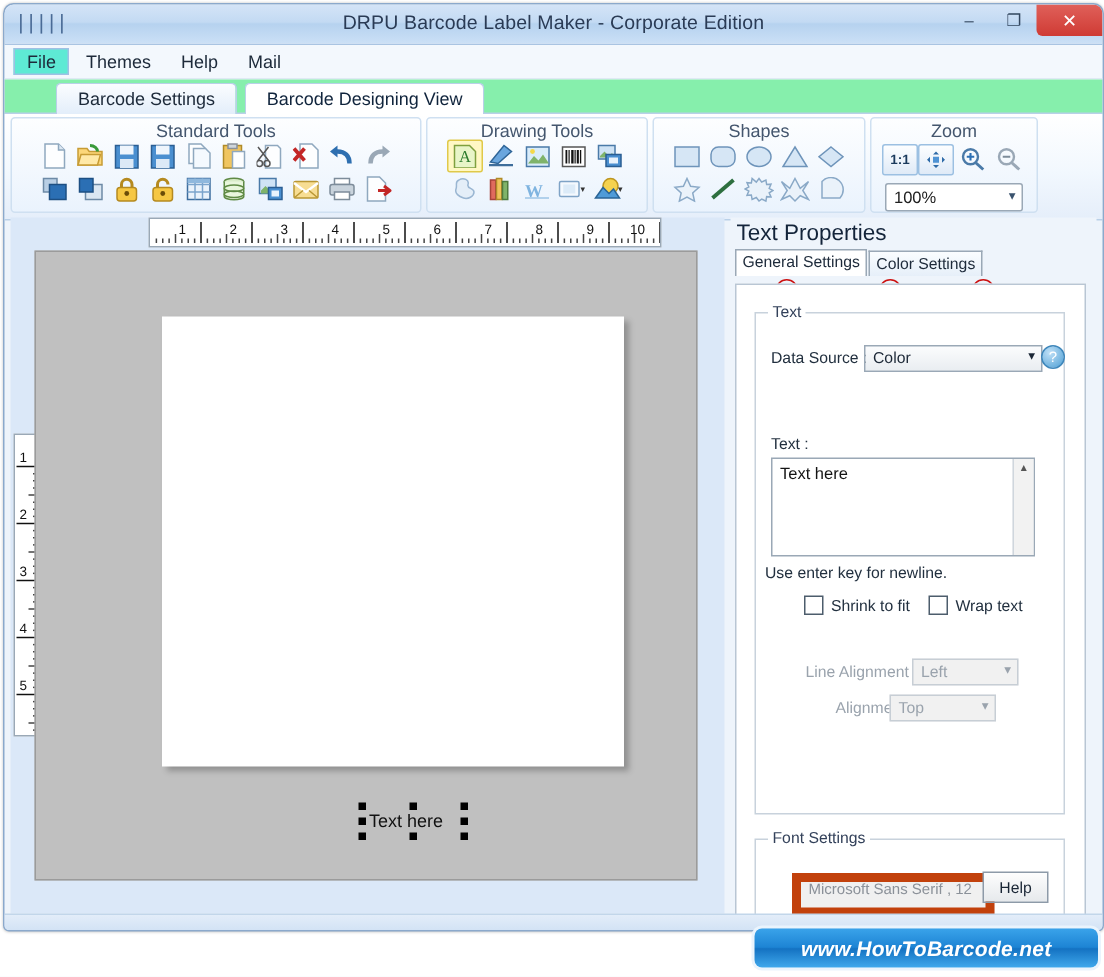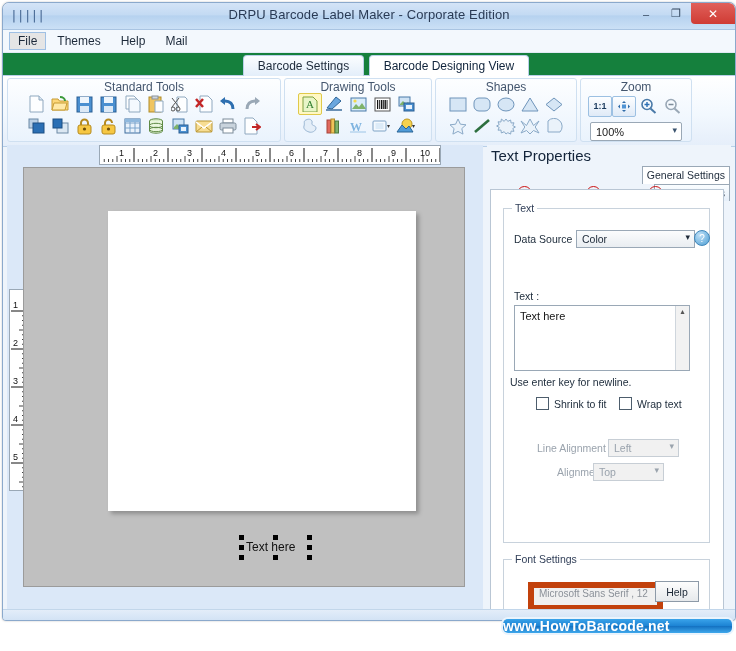--- a/index.html
+++ b/index.html
@@ -21,25 +21,25 @@
   .winbtns{position:absolute;right:0;top:0;height:26px;display:flex;align-items:flex-start;}
   .wb{width:30px;height:21px;display:flex;align-items:center;justify-content:center;
     font-size:11px;color:#33475f;}
   .wb.close{width:44px;height:21px;background:linear-gradient(to bottom,#e0605a,#cf3b34);
     color:#fff;border-radius:0 5px 0 4px;font-size:12px;}
 
   
   .menubar{height:22px;background:#f3f8fd;border-bottom:1px solid #dfe9f4;
     display:flex;align-items:center;padding-left:6px;}
   .menu-item{font-size:12px;color:#1d2a3a;padding:2px 9px;margin-right:2px;}
-  .menu-item.sel{border:1px solid #9fc0e4;background:#e5e5e5;padding:1px 8px;}
+  .menu-item.sel{border:1px solid #9fc0e4;background:#5eead4;padding:1px 8px;}
 
   
-  .tabstrip{height:22px;background:#15803d;position:relative;padding-left:34px;
-    border-bottom:1px solid #b9d0e8;text-align:center;}
+  .tabstrip{height:22px;background:#86efac;position:relative;padding-left:34px;
+    border-bottom:1px solid #b9d0e8;}
   .tab{display:inline-block;font-size:12px;color:#1d2a3a;padding:3px 14px 3px 14px;
     border:1px solid #b9d0e8;border-bottom:none;border-radius:4px 4px 0 0;
     background:linear-gradient(to bottom,#fbfdff,#e3eefa);position:relative;top:2px;}
   .tab.active{background:#ffffff;top:2px;padding-bottom:4px;color:#10243c;}
 
   
   .ribbon{height:68px;background:linear-gradient(to bottom,#ffffff 0%,#f2f8fe 55%,#e5eefa 100%);
     border-bottom:1px solid #b9d0e8;position:relative;padding:2px 0 0 4px;display:flex;}
   .grp{position:relative;height:62px;margin-right:3px;
     border:1px solid #cfe0f1;border-radius:3px;
@@ -66,21 +66,21 @@
     border:1px solid #9b9b9b;overflow:hidden;}
   .label-paper{position:absolute;left:84px;top:43px;width:308px;height:300px;background:#fff;
     box-shadow:3px 3px 4px rgba(0,0,0,.25);}
   .sel-obj{position:absolute;left:218px;top:370px;width:68px;height:20px;}
   .sel-txt{position:absolute;left:4px;top:2px;font-size:12px;color:#111;white-space:nowrap;}
   .hnd{position:absolute;width:5px;height:5px;background:#000;}
 
   
   .props{position:absolute;left:484px;top:142px;width:244px;height:464px;background:#eef4fb;}
   .props-title{font-size:15px;color:#13243a;padding:2px 0 2px 4px;}
-  .ptabs{display:flex;padding-left:3px;align-items:flex-end;height:18px;flex-direction:column;}
+  .ptabs{display:flex;padding-left:3px;align-items:flex-end;height:18px;}
   .ptab{font-size:10.5px;color:#1d2a3a;border:1px solid #9aa8b6;border-bottom:none;
     background:linear-gradient(to bottom,#fafdff,#e6eff9);padding:2px 4px;margin-right:1px;}
   .ptab.active{background:#fff;padding-bottom:3px;}
   .circ{width:13px;height:13px;border:1.6px solid #cc1111;border-radius:50%;
     color:#cc1111;font-size:9px;display:flex;align-items:center;justify-content:center;
     font-weight:bold;}
   .circrow{display:flex;padding-left:3px;margin-top:2px;height:15px;}
   .panel-box{position:absolute;left:3px;top:44px;width:232px;height:479px;background:#fff;
     border:1px solid #b9c6d4;}
   .fieldset{position:absolute;border:1px solid #c8d2dc;}
@@ -102,23 +102,23 @@
   .dd.dim{color:#9aa3ad;background:#f1f1f1;border-color:#c7ced5;}
   .dd .arw{position:absolute;right:4px;top:1px;font-size:9px;}
   .helpic{width:14px;height:14px;border-radius:50%;
     background:radial-gradient(circle at 35% 30%,#bfe0f7,#4e9fd4);
     color:#fff;font-size:10px;display:flex;align-items:center;justify-content:center;
     border:1px solid #3f87bb;}
 
   .statusbar{position:absolute;left:0;bottom:0;width:100%;height:10px;
     background:linear-gradient(to bottom,#e3edf9,#d3e3f5);border-top:1px solid #c2d6ea;}
 
-  .banner{position:absolute;left:503px;top:619px;width:229px;height:14px;border-radius:5px;
+  .banner{position:absolute;left:503px;top:619px;width:229px;height:26px;border-radius:5px;
     background:linear-gradient(to bottom,#3aa3ea 0%,#1d84d4 48%,#1472c2 52%,#3fa8ec 100%);
-    box-shadow:0 0 0 2px #eaf4fd;display:flex;align-items:center;justify-content:flex-start;}
+    box-shadow:0 0 0 2px #eaf4fd;display:flex;align-items:center;justify-content:center;font-style:italic;}
   .banner-txt{color:#fff;font-size:14px;font-weight:bold;letter-spacing:.2px;}
 
   svg{display:block;}
 </style>
 </head>
 <body>
 
 <div id="app">
 
   <div class="window">

